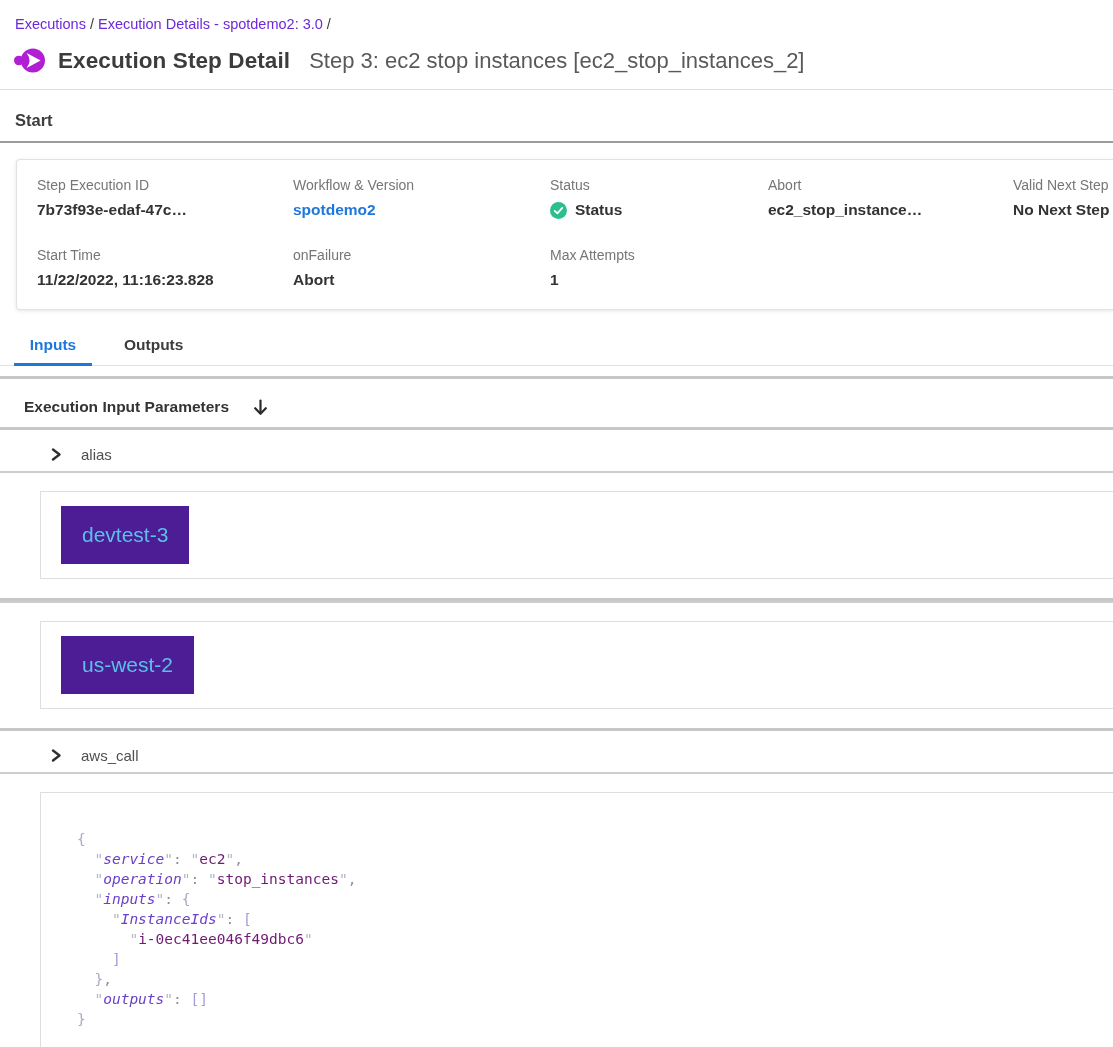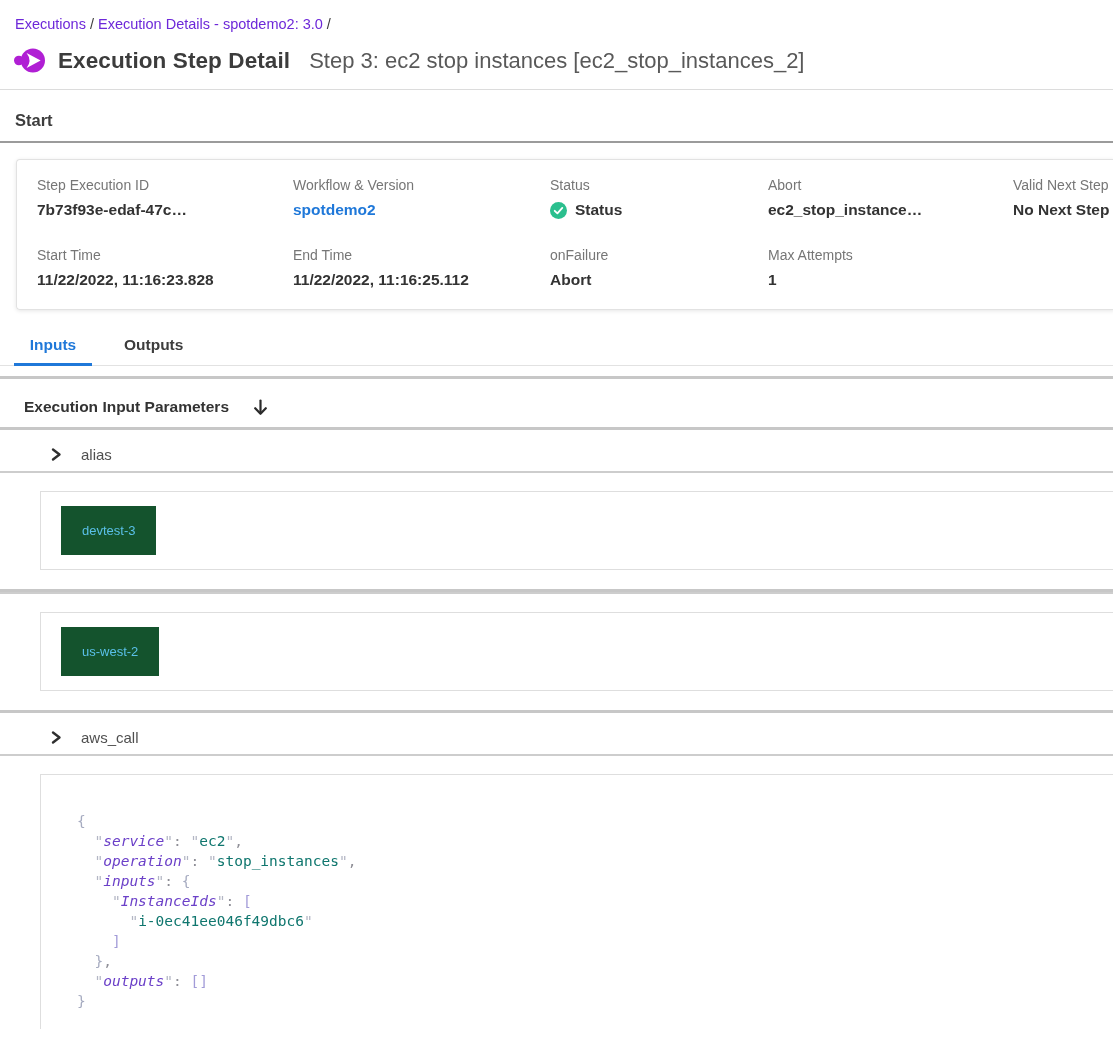--- a/index.html
+++ b/index.html
@@ -88,44 +88,44 @@
   .section-name { margin-left:18px; font-size:15px; color:#4f4f4f; }
   .rule-section { border:none; border-top:2px solid #cdcdcd; }
   .value-panel {
     margin:18px 0 19px 40px;
     border:1px solid #dedede;
     border-right:none;
     padding:14px 0 14px 20px;
   }
   .chip {
     display:inline-block;
-    background:#14532d;
+    background:#4c1d95;
     padding:17px 21px;
-    font-size:13px;
+    font-size:21px;
     color:#5ac0e8;
   }
   
   .code-panel {
     margin:18px 0 0 40px;
     border:1px solid #dedede;
     border-right:none;
     border-bottom:none;
     min-height:250px;
     padding:36px 0 18px 36px;
   }
   .code-line {
     font-family:"DejaVu Sans Mono", monospace;
     font-size:14.5px;
     line-height:20px;
     white-space:pre;
   }
   .tk-ws   { color:#333; }
   .tk-q    { color:#b3b6c4; }
   .tk-key  { color:#6b40c8;font-style:italic; }
-  .tk-str  { color:#0f766e; }
+  .tk-str  { color:#701a75; }
   .tk-punc { color:#8e8e96; }
   .tk-brace{ color:#a6abc0; }
   .tk-brk  { color:#a29bd8; }
 </style>
 </head>
 <body>
 
 <div class="page">
 
   <div class="breadcrumb">
@@ -169,24 +169,20 @@
       <div class="field-label">Abort</div>
       <div class="field-value">ec2_stop_instance…</div>
     </div>
     <div class="field">
       <div class="field-label">Valid Next Step</div>
       <div class="field-value">No Next Step</div>
     </div>
     <div class="field">
       <div class="field-label">Start Time</div>
       <div class="field-value">11/22/2022, 11:16:23.828</div>
-    </div>
-    <div class="field">
-      <div class="field-label">End Time</div>
-      <div class="field-value">11/22/2022, 11:16:25.112</div>
     </div>
     <div class="field">
       <div class="field-label">onFailure</div>
       <div class="field-value">Abort</div>
     </div>
     <div class="field">
       <div class="field-label">Max Attempts</div>
       <div class="field-value">1</div>
     </div>
     <div></div>

